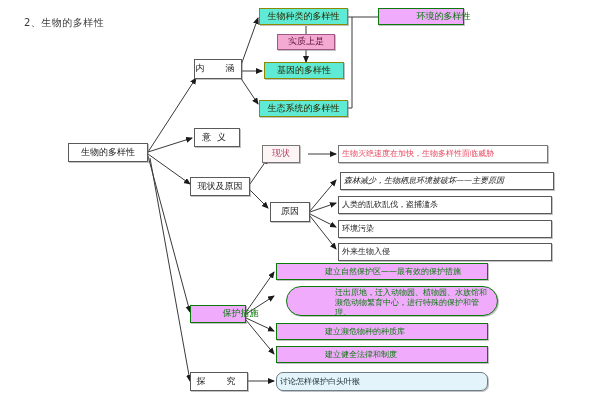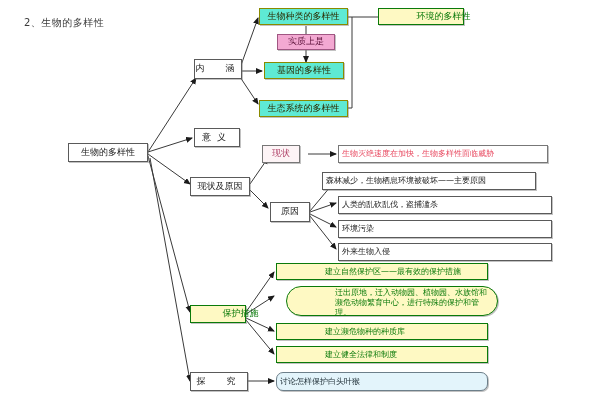--- a/index.html
+++ b/index.html
@@ -25,21 +25,21 @@
     padding:1px 3px;
     letter-spacing:0px;
     white-space:nowrap;
     box-shadow:1px 1px 0 rgba(120,120,120,.45);
   }
   .node.center{justify-content:center;}
   .node.wrap{white-space:normal;}
   .yellow{background:#5eead4;border-color:#8a8a00;color:#2b2b00;}
   .pink{background:#f3a9d2;border-color:#a05682;color:#5a1038;}
   .pinktext{color:#b34a6e;background:#fdf4f6;border-color:#777;}
-  .green{background:#fef9c3;border-color:#0a7a0a;color:#0b7a0b;padding-left:48px;}
+  .green{background:#f0abfc;border-color:#0a7a0a;color:#0b7a0b;padding-left:48px;}
   .redtext{color:#e8485f;border-color:#777;background:#ffffff;}
   .lightblue{background:#e3f4fb;border-color:#6d7f8a;color:#1b2b33;border-radius:7px;}
   .plain{background:#ffffff;border-color:#5a5a5a;}
   .spaced{letter-spacing:6px;}
   .title{
     position:absolute;left:24px;top:16px;
     font-size:10px;color:#3a3a3a;letter-spacing:.5px;
   }
   .tiny{font-size:8px;}
 </style>
@@ -142,21 +142,21 @@
   </div>
 
   <div class="node redtext" style="left:338px;top:145px;width:210px;height:18px;">
     <span class="tiny">生物灭绝速度在加快，生物多样性面临威胁</span>
   </div>
 
   <div class="node plain center" style="left:270px;top:202px;width:40px;height:20px;">
     <span>原因</span>
   </div>
 
-  <div class="node plain" style="left:322px;top:172px;width:214px;height:18px;">
+  <div class="node plain" style="left:340px;top:172px;width:214px;height:18px;font-style:italic;">
     <span class="tiny">森林减少，生物栖息环境被破坏——主要原因</span>
   </div>
   <div class="node plain" style="left:338px;top:196px;width:214px;height:18px;">
     <span class="tiny">人类的乱砍乱伐，盗捕滥杀</span>
   </div>
   <div class="node plain" style="left:338px;top:220px;width:214px;height:18px;">
     <span class="tiny">环境污染</span>
   </div>
   <div class="node plain" style="left:338px;top:243px;width:214px;height:18px;">
     <span class="tiny">外来生物入侵</span>

